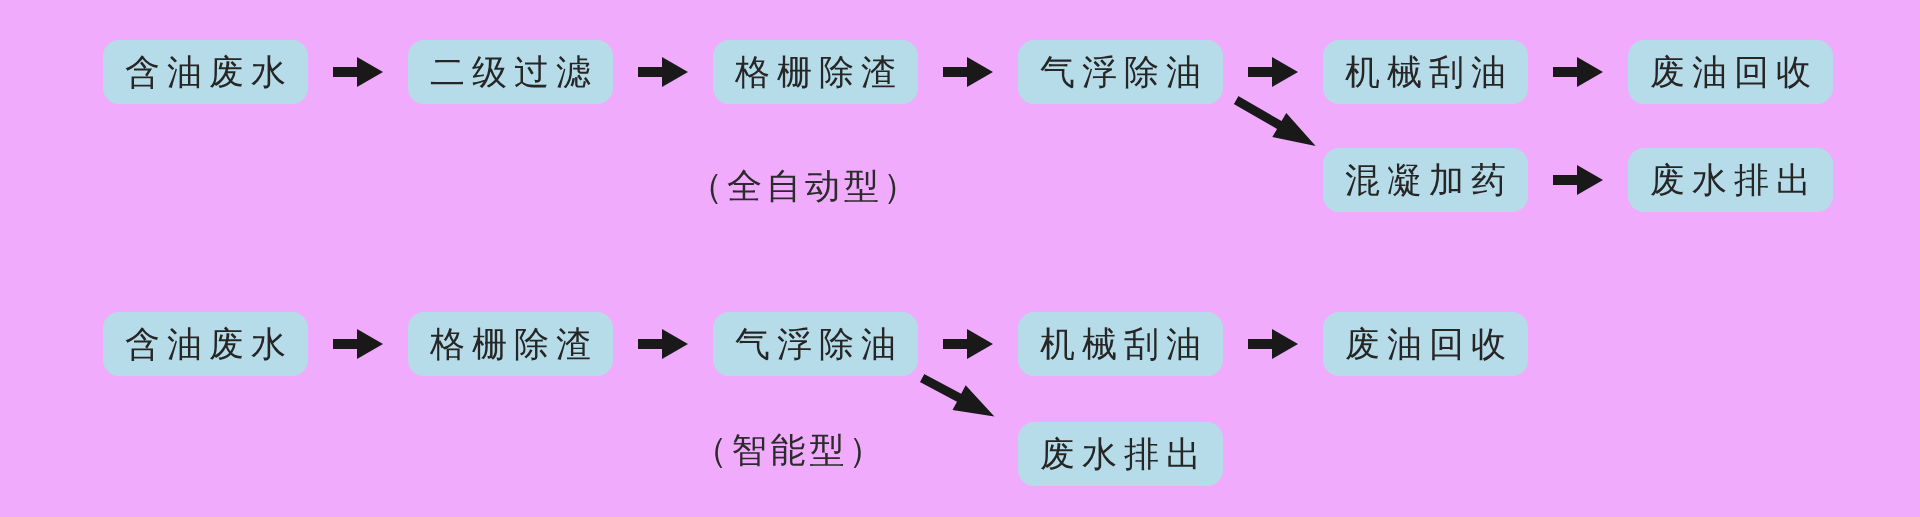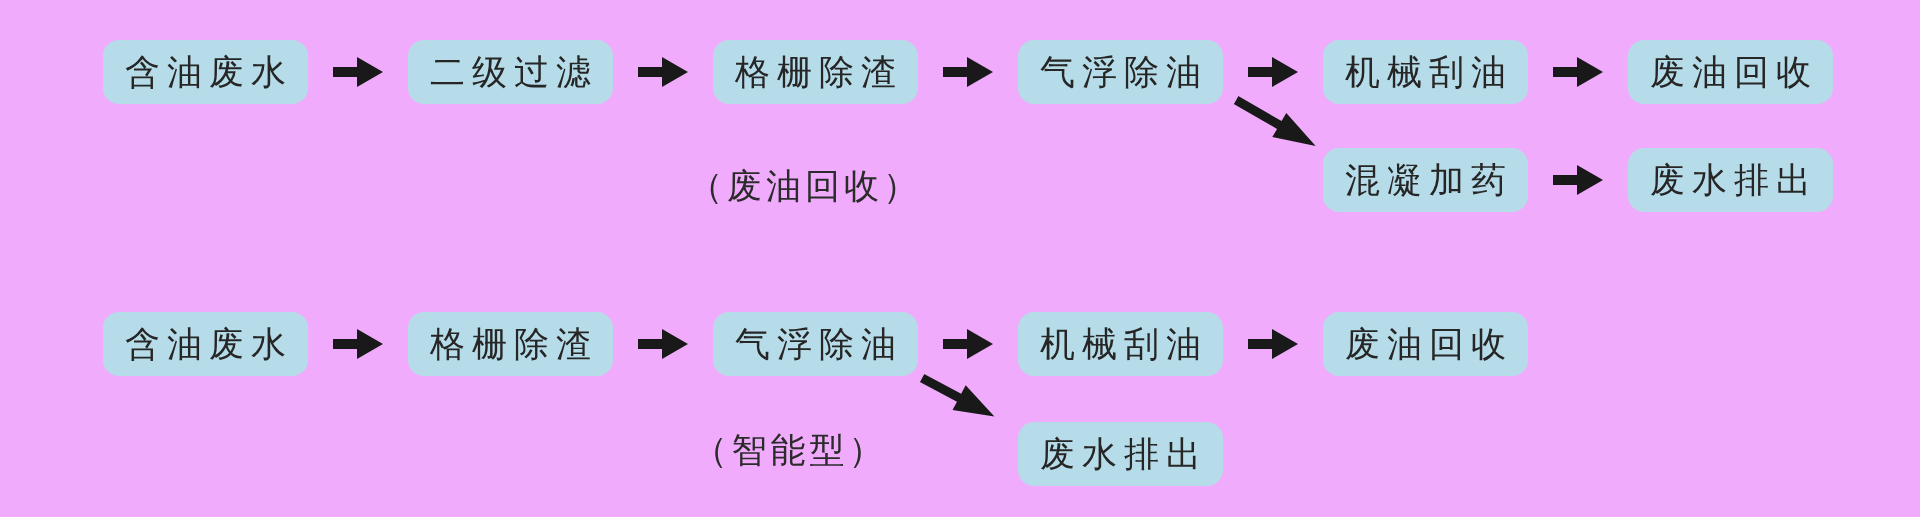--- a/index.html
+++ b/index.html
@@ -56,21 +56,21 @@
     <svg class="arrow-d rot30" style="left:1236px;top:85px" width="92" height="30" viewBox="0 0 92 30">
         <path d="M0 10.5 H50 V1 L92 15 L50 29 V19.5 H0 Z" fill="#191919"></path>
       </svg>
 
     <div class="node" style="left:1323px;top:148px">混凝加药</div>
     <svg class="arrow-h" style="left:1553px;top:165px" width="50" height="30" viewBox="0 0 50 30">
         <path d="M0 10 H24 V0 L50 15 L24 30 V20 H0 Z" fill="#191919"></path>
       </svg>
     <div class="node" style="left:1628px;top:148px">废水排出</div>
 
-    <div class="type-label" style="left:690px;top:165px">（废油回收）</div>
+    <div class="type-label" style="left:690px;top:165px">（全自动型）</div>
   </section>
 
   <section>
     <div class="node" style="left:103px;top:312px">含油废水</div>
     <div class="node" style="left:408px;top:312px">格栅除渣</div>
     <div class="node" style="left:713px;top:312px">气浮除油</div>
     <div class="node" style="left:1018px;top:312px">机械刮油</div>
     <div class="node" style="left:1323px;top:312px">废油回收</div>
 
     <svg class="arrow-h" style="left:333px;top:329px" width="50" height="30" viewBox="0 0 50 30">

